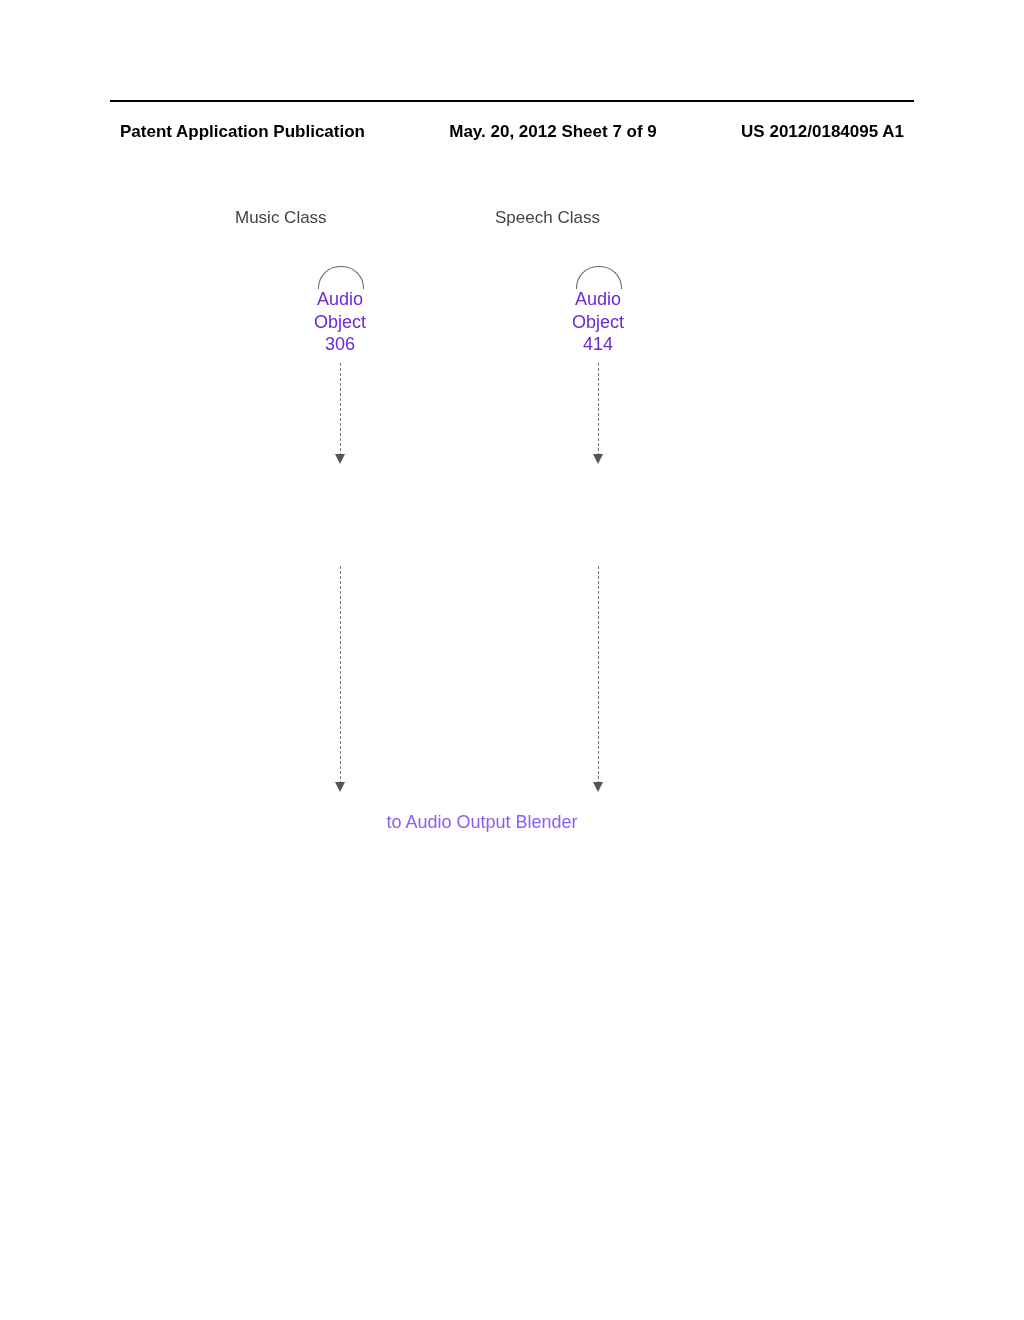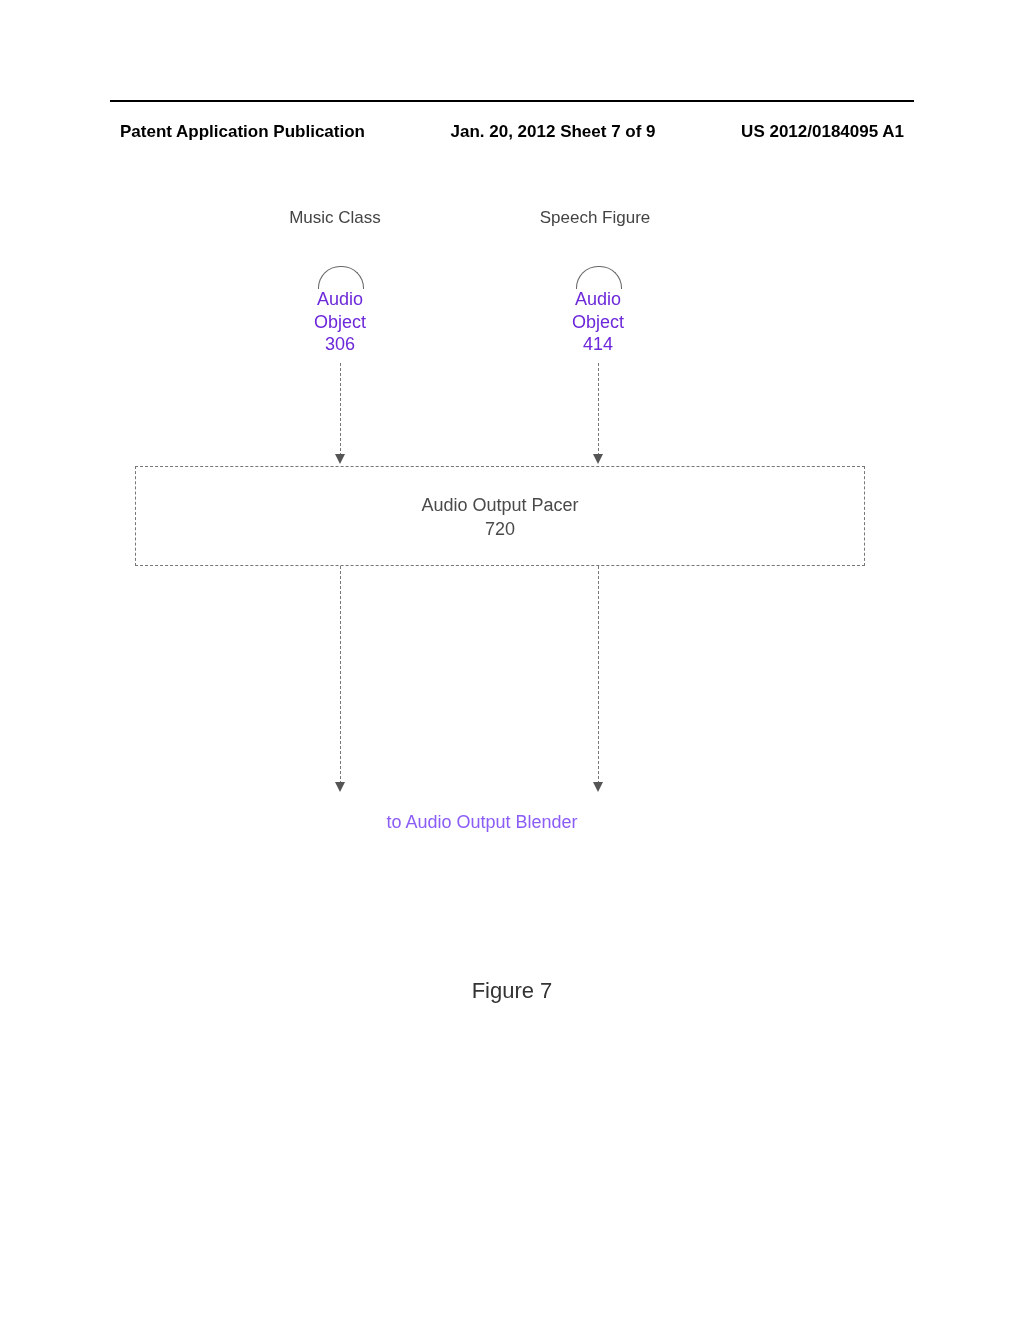--- a/index.html
+++ b/index.html
@@ -36,21 +36,20 @@
     top: 100px;
     left: 110px;
     right: 110px;
     border-top: 2px solid #000;
   }
 
   .class-label {
     position: absolute;
     font-size: 17px;
     color: #444;
-    text-align: center;
     width: 200px;
   }
   #label-music {
     top: 208px;
     left: 235px;
   }
   #label-speech {
     top: 208px;
     left: 495px;
   }
@@ -139,56 +138,51 @@
     color: #333;
   }
 </style>
 </head>
 <body>
 
 <div class="page">
 
   <div class="header">
     <span class="header-left">Patent Application Publication</span>
-    <span class="header-center">Jan. 20, 2012  Sheet 7 of 9</span>
+    <span class="header-center">May. 20, 2012  Sheet 7 of 9</span>
     <span class="header-right">US 2012/0184095 A1</span>
   </div>
   <div class="hr-line"></div>
 
   <div id="label-music" class="class-label">Music Class</div>
-  <div id="label-speech" class="class-label">Speech Figure</div>
+  <div id="label-speech" class="class-label">Speech Class</div>
 
   <div id="arc-721" class="arc"></div>
   <div id="arc-722" class="arc"></div>
 
   <div id="obj-721" class="audio-object">
     <span>Audio</span><br>
     <span>Object</span><br>
     <span>306</span>
   </div>
   <div id="obj-722" class="audio-object">
     <span>Audio</span><br>
     <span>Object</span><br>
     <span>414</span>
   </div>
 
   <div id="arrow1-line" class="dashed-arrow"></div>
   <div id="arrow1-head" class="arrowhead"></div>
   <div id="arrow2-line" class="dashed-arrow"></div>
   <div id="arrow2-head" class="arrowhead"></div>
 
-  <div class="pacer-box">
-    <span>Audio Output Pacer</span><br>
-    <span>720</span>
-  </div>
 
   <div id="arrow3-line" class="dashed-arrow"></div>
   <div id="arrow3-head" class="arrowhead"></div>
   <div id="arrow4-line" class="dashed-arrow"></div>
   <div id="arrow4-head" class="arrowhead"></div>
 
   <div class="blender-label">
     <span class="inner">to Audio Output Blender</span>
   </div>
 
-  <div class="figure-label">Figure 7</div>
 
 </div>
 
 </body></html>

